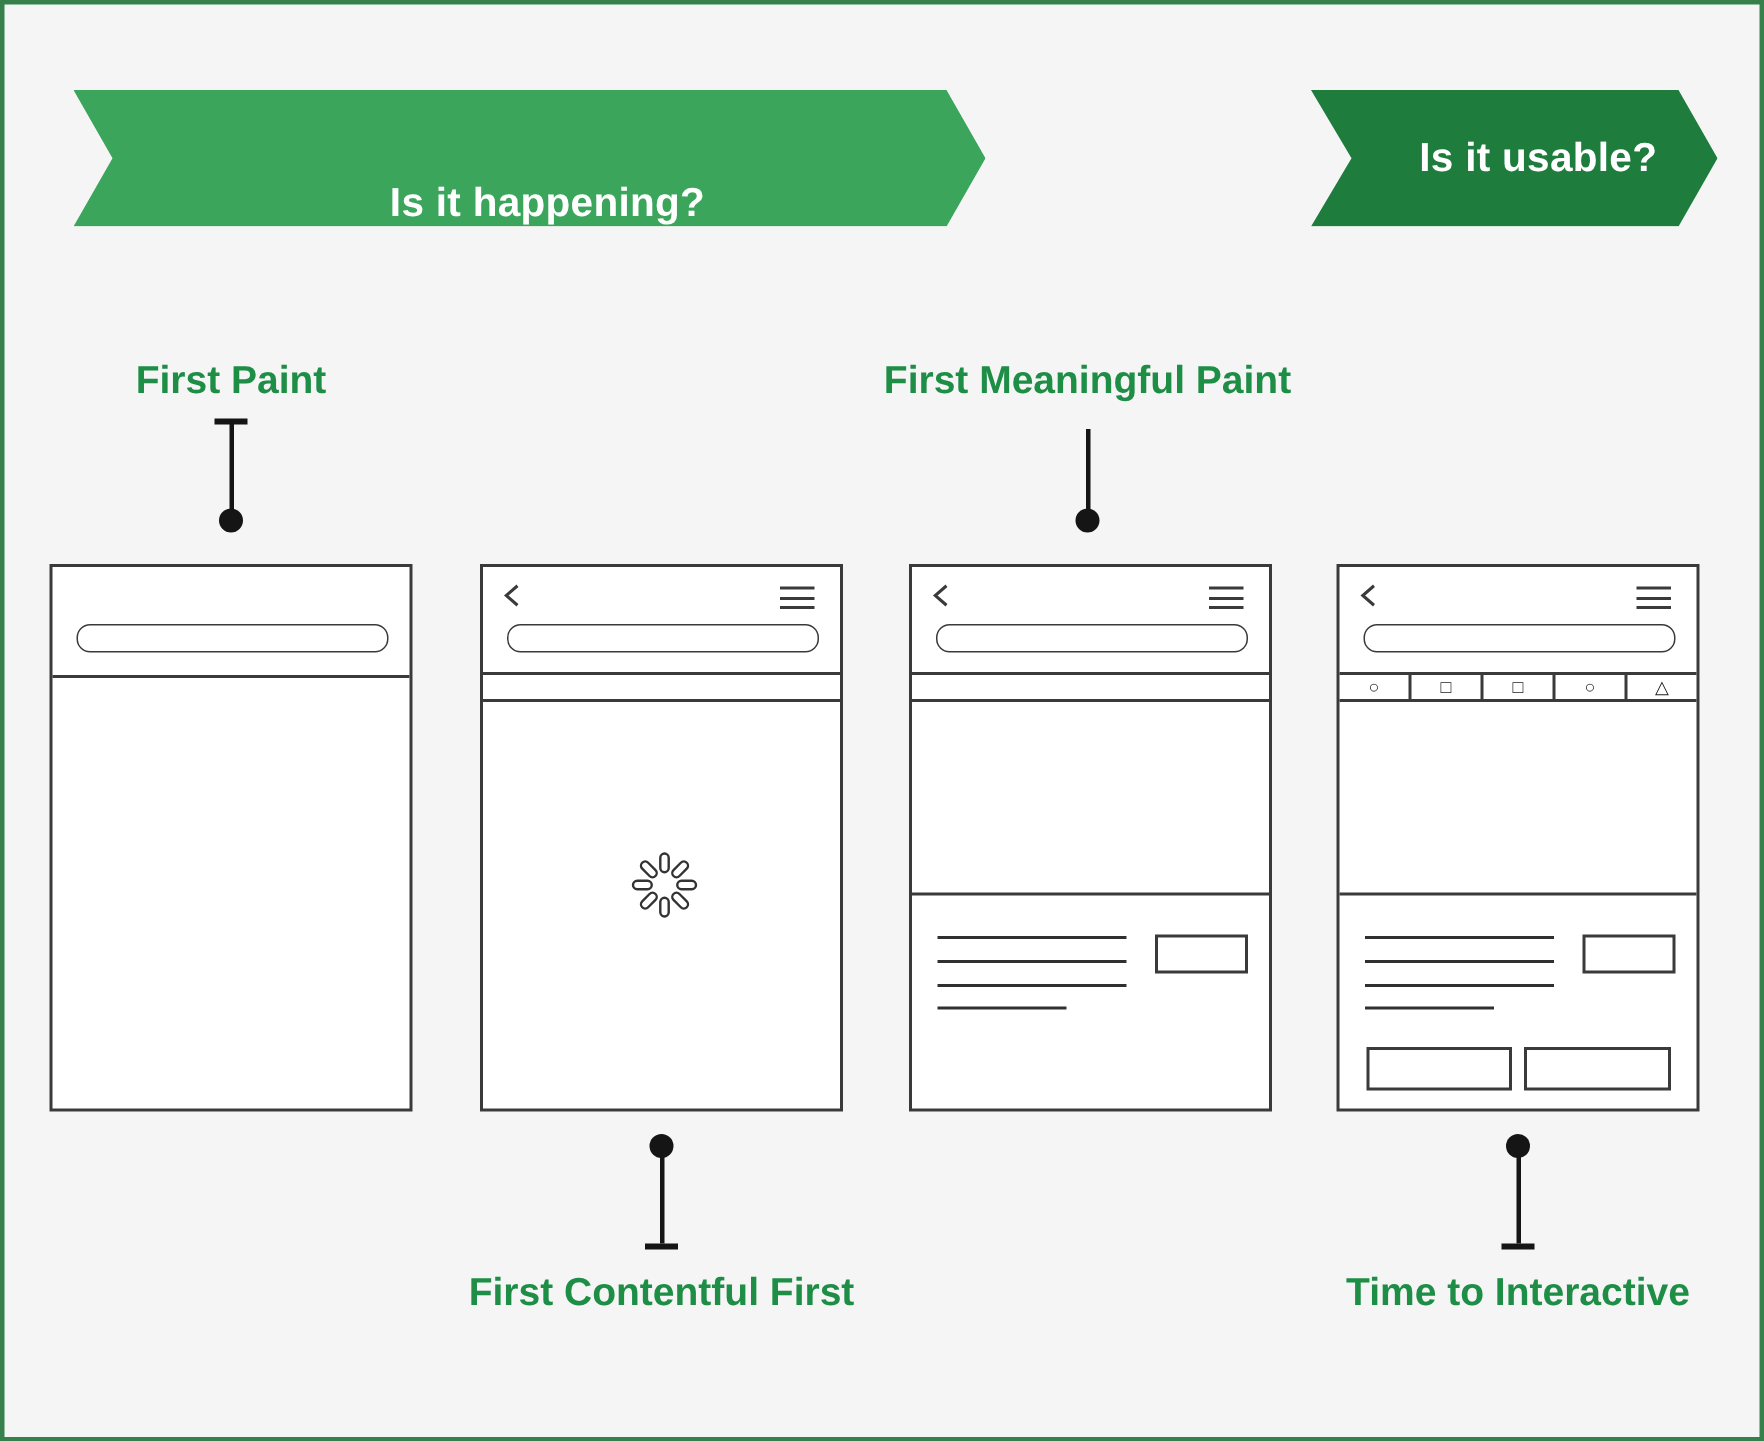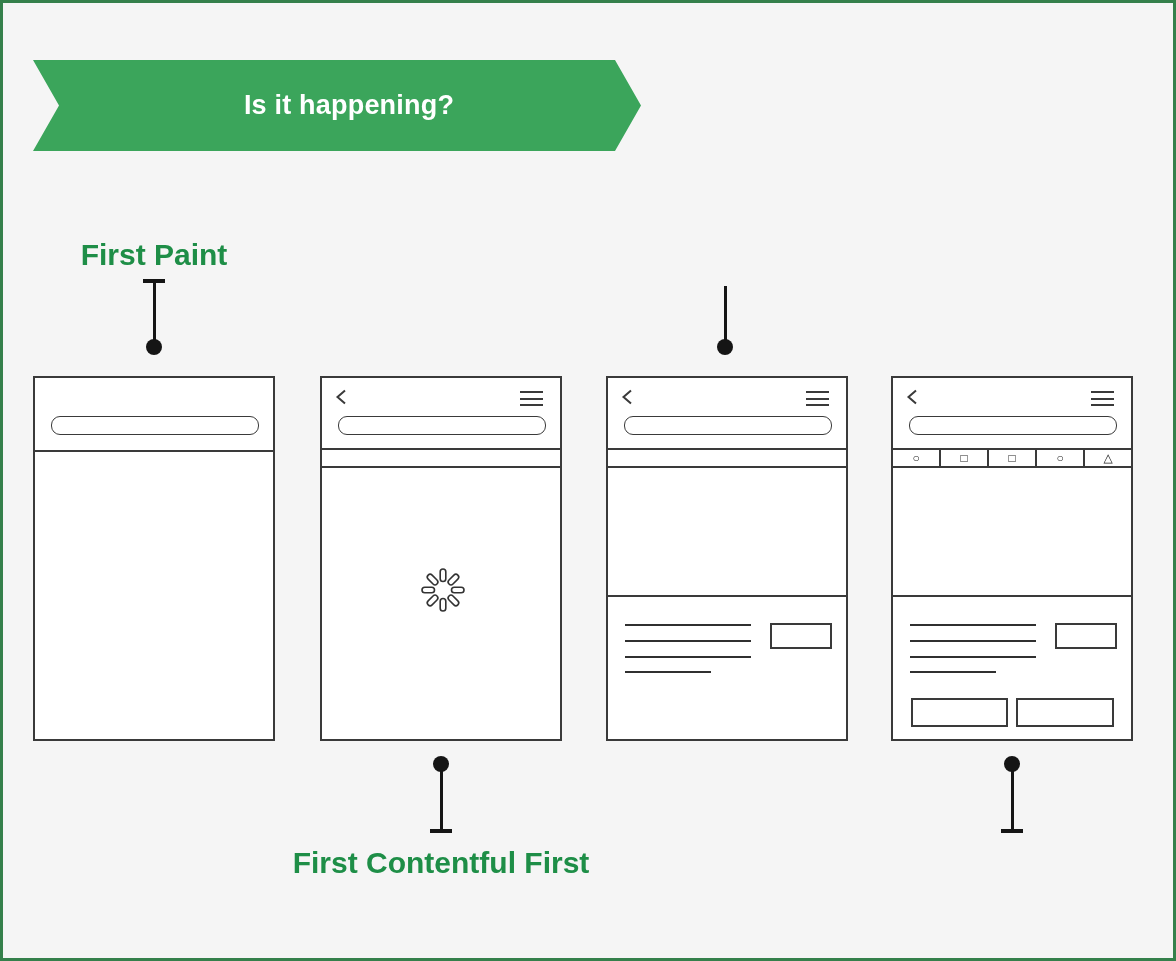--- a/index.html
+++ b/index.html
@@ -12,30 +12,30 @@
     --wire:#3A3A3A;
   }
   *{margin:0;padding:0;}
   body{font-family:"Liberation Sans",sans-serif;background:#fff;}
   .canvas{position:relative;width:1176px;height:961px;background:var(--background);
           border:3px solid var(--frame-border);box-sizing:border-box;overflow:hidden;}
 
   
   .chev{position:absolute;top:57px;height:91px;display:flex;align-items:center;justify-content:center;
         color:#fff;font-size:27px;font-weight:700;letter-spacing:.2px;}
-  .chev-1{left:30px;width:608px;background:var(--chevron-light);padding-left:12px;
-          clip-path:polygon(0 0,582px 0,608px 50%,582px 100%,0 100%,26px 50%);}
+  .chev-1{left:46px;width:608px;background:var(--chevron-light);padding-left:12px;
+          clip-path:polygon(0 0,582px 0,608px 50%,582px 100%,0 100%,26px 50%);align-items:flex-end;}
   .chev-2{left:617px;width:278px;background:var(--chevron-dark);padding-left:8px;
           clip-path:polygon(0 0,252px 0,278px 50%,252px 100%,0 100%,27px 50%);}
   .chev-3{left:871px;width:271px;background:var(--chevron-dark);padding-left:16px;
           clip-path:polygon(0 0,245px 0,271px 50%,245px 100%,0 100%,27px 50%);}
 
   
   .metric-label{position:absolute;transform:translateX(-50%);white-space:nowrap;
-                color:var(--label-green);font-size:30px;font-weight:700;}
+                color:var(--label-green);font-size:26px;font-weight:700;}
   .lbl-fp{left:151px;top:235px;}
   .lbl-fmp{left:722px;top:235px;}
   .lbl-fcp{left:438px;top:843px;}
   .lbl-tti{left:1009px;top:843px;}
 
   
   .vline{position:absolute;width:3px;background:var(--ink);}
   .tbar{position:absolute;width:22px;height:4px;background:var(--ink);}
   .dot{position:absolute;width:16px;height:16px;border-radius:50%;background:var(--ink);}
 
@@ -65,23 +65,28 @@
   .spinner{position:absolute;left:98px;top:189px;}
 </style>
 </head>
 <body>
 
 <div class="canvas">
 
   <div class="chev chev-1">
     <span>Is it happening?</span>
   </div>
+  <div class="chev chev-3">
+    <span>Is it usable?</span>
+  </div>
 
   <div class="metric-label lbl-fp">First Paint</div>
+  <div class="metric-label lbl-fmp">First Meaningful Paint</div>
   <div class="metric-label lbl-fcp">First Contentful First</div>
+  <div class="metric-label lbl-tti">Time to Interactive</div>
 
   <div>
     <div class="tbar" style="left:140px;top:276px;"></div>
     <div class="vline" style="left:150px;top:277px;height:60px;"></div>
     <div class="dot" style="left:143px;top:336px;"></div>
   </div>
   <div>
     <div class="vline" style="left:721px;top:283px;height:54px;"></div>
     <div class="dot" style="left:714px;top:336px;"></div>
   </div>

